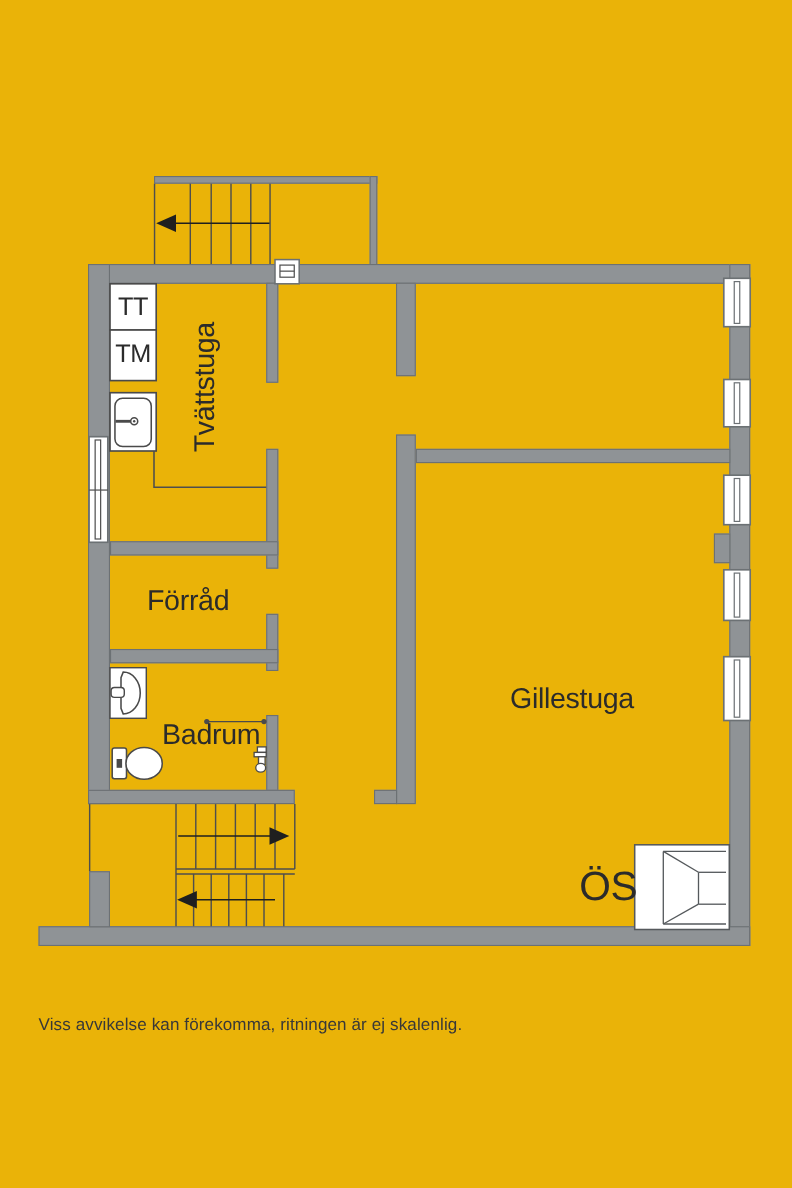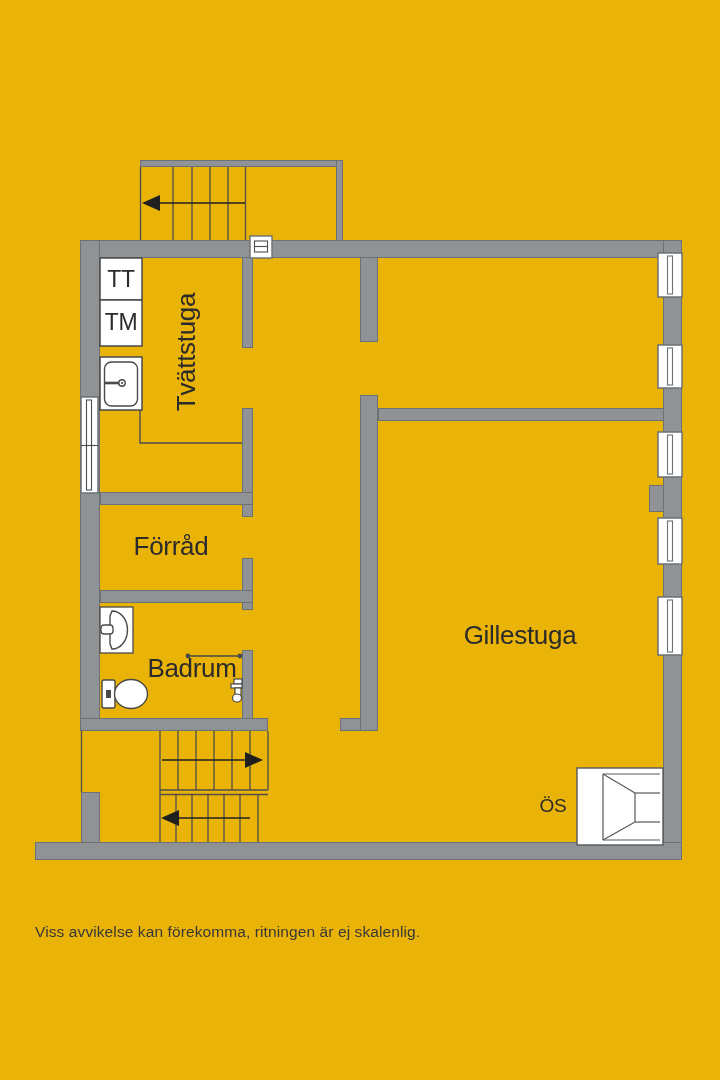--- a/index.html
+++ b/index.html
@@ -3,21 +3,21 @@
 <meta charset="utf-8">
 <style>
   html,body{margin:0;padding:0;background:#ffffff;}
   #stage{position:relative;width:720px;height:1080px;background:#eab308;overflow:hidden;
          font-family:"Liberation Sans",sans-serif;}
   .wall{position:absolute;background:#8F9396;border:1px solid #6C7174;box-sizing:border-box;}
   .label{position:absolute;color:#2B2B2B;white-space:nowrap;transform:translate(-50%,-50%);
          font-size:26px;letter-spacing:-0.3px;}
   .label.small{font-size:23px;}
   .label.vertical{transform:translate(-50%,-50%) rotate(-90deg);}
-  .label.os{font-size:19px;}
+  .label.os{font-size:37px;}
   #detail-svg{position:absolute;left:0;top:0;}
   #disclaimer{position:absolute;left:35px;top:923px;font-size:15.5px;color:#383838;
               letter-spacing:0.1px;}
 </style>
 </head>
 <body>
 
 <div id="stage">
 
   <div class="wall" style="left:140px;top:160px;width:203px;height:7px;"></div>

